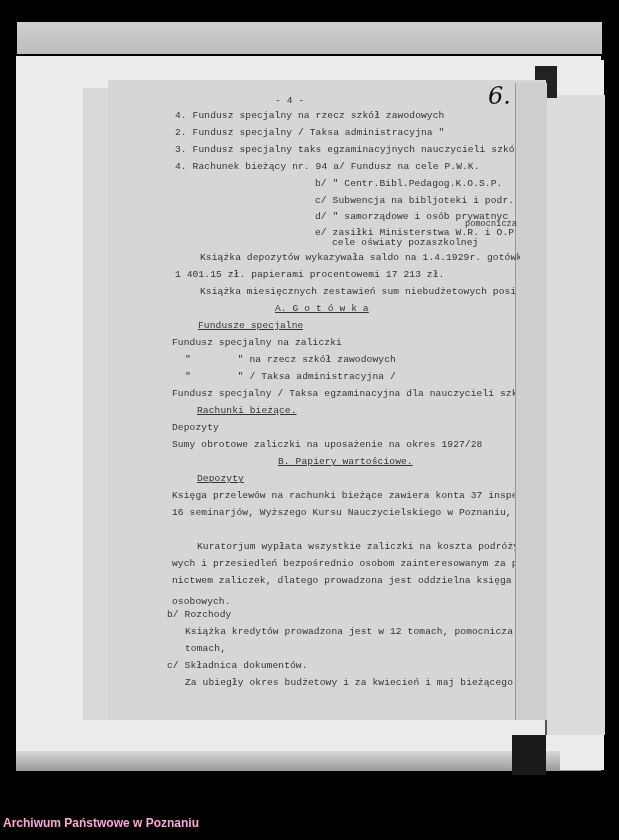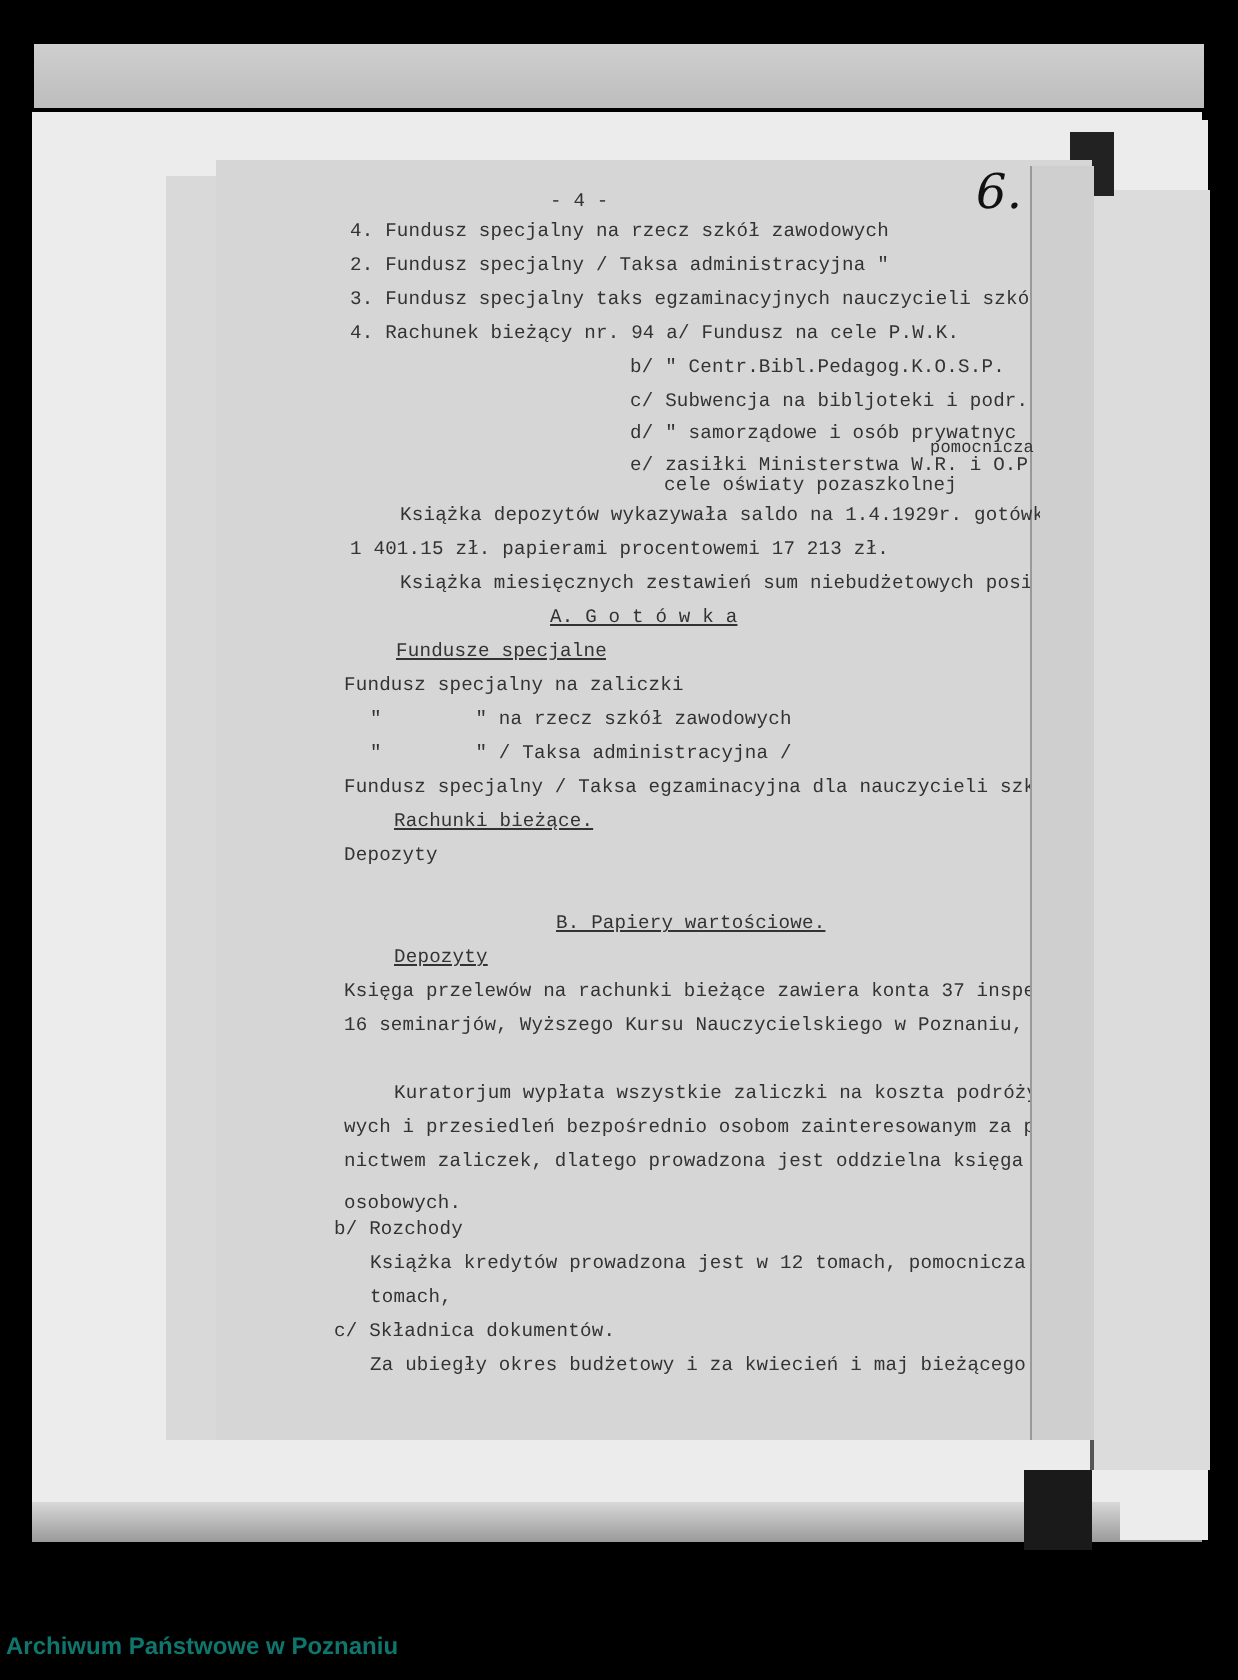--- a/index.html
+++ b/index.html
@@ -11,21 +11,21 @@
   .right-strip2{position:absolute;left:545px;top:95px;width:58px;height:640px;background:#dcdcdc;border-left:2px solid #555;}
   .dark-tab{position:absolute;left:535px;top:66px;width:22px;height:32px;background:#222;}
   .dark-tab2{position:absolute;left:512px;top:735px;width:34px;height:40px;background:#1a1a1a;}
   .page{position:absolute;left:108px;top:80px;width:438px;height:640px;background:#d6d6d6;}
   .page-fold{position:absolute;left:515px;top:83px;width:31px;height:637px;background:#cfcfcf;border-left:1px solid #999;}
   .page-left-shadow{position:absolute;left:83px;top:88px;width:25px;height:632px;background:#d9d9d9;}
   .content{position:absolute;left:0;top:0;width:619px;height:780px;color:#333;font-size:9.6px;letter-spacing:0.1px;}
   .ln{position:absolute;white-space:nowrap;overflow:hidden;}
   .u{text-decoration:underline;}
   .hand{position:absolute;left:488px;top:82px;font-family:"DejaVu Serif",serif;font-style:italic;font-size:24px;color:#111;}
-  .footer{position:absolute;left:3px;top:816px;font-family:"Liberation Sans",sans-serif;font-size:12px;color:#0f766e;font-weight:bold;}
+  .footer{position:absolute;left:3px;top:816px;font-family:"Liberation Sans",sans-serif;font-size:12px;color:#f9a8d4;font-weight:bold;}
 </style>
 </head>
 <body>
 
 <div class="back-sheet"></div>
 <div class="base-sheet"></div>
 <div class="right-strip"></div>
 <div class="right-strip2"></div>
 <div class="dark-tab"></div>
 <div class="dark-tab2"></div>
@@ -51,20 +51,21 @@
   <div class="ln" style="left:175px;top:269px;width:340px;">1 401.15 zł. papierami procentowemi 17 213 zł.</div>
   <div class="ln" style="left:200px;top:286px;width:315px;">Książka miesięcznych zestawień sum niebudżetowych posiada k</div>
   <div class="ln u" style="left:275px;top:303px;">A. G o t ó w k a</div>
   <div class="ln u" style="left:198px;top:320px;">Fundusze specjalne</div>
   <div class="ln" style="left:172px;top:337px;width:340px;">Fundusz specjalny na zaliczki</div>
   <div class="ln" style="left:185px;top:354px;width:330px;white-space:pre;">"        " na rzecz szkół zawodowych</div>
   <div class="ln" style="left:185px;top:371px;width:330px;white-space:pre;">"        " / Taksa administracyjna /</div>
   <div class="ln" style="left:172px;top:388px;width:343px;">Fundusz specjalny / Taksa egzaminacyjna dla nauczycieli szkół po</div>
   <div class="ln u" style="left:197px;top:405px;text-align:center;">Rachunki bieżące.</div>
   <div class="ln" style="left:172px;top:422px;">Depozyty</div>
+  <div class="ln" style="left:172px;top:439px;width:343px;">Sumy obrotowe zaliczki na uposażenie na okres 1927/28</div>
   <div class="ln u" style="left:278px;top:456px;text-align:right;">B. Papiery wartościowe.</div>
   <div class="ln u" style="left:197px;top:473px;">Depozyty</div>
   <div class="ln" style="left:172px;top:490px;width:343px;">Księga przelewów na rachunki bieżące zawiera konta 37 inspektora</div>
   <div class="ln" style="left:172px;top:507px;width:343px;">16 seminarjów, Wyższego Kursu Nauczycielskiego w Poznaniu, 10 szk</div>
   <div class="ln" style="left:197px;top:541px;width:318px;">Kuratorjum wypłata wszystkie zaliczki na koszta podróży służ</div>
   <div class="ln" style="left:172px;top:558px;width:343px;">wych i przesiedleń bezpośrednio osobom zainteresowanym za pośred-</div>
   <div class="ln" style="left:172px;top:575px;width:343px;">nictwem zaliczek, dlatego prowadzona jest oddzielna księga zalicz</div>
   <div class="ln" style="left:172px;top:596px;">osobowych.</div>
   <div class="ln" style="left:167px;top:609px;">b/ Rozchody</div>
   <div class="ln" style="left:185px;top:626px;width:330px;">Książka kredytów prowadzona jest w 12 tomach, pomocnicza w 5-c</div>

